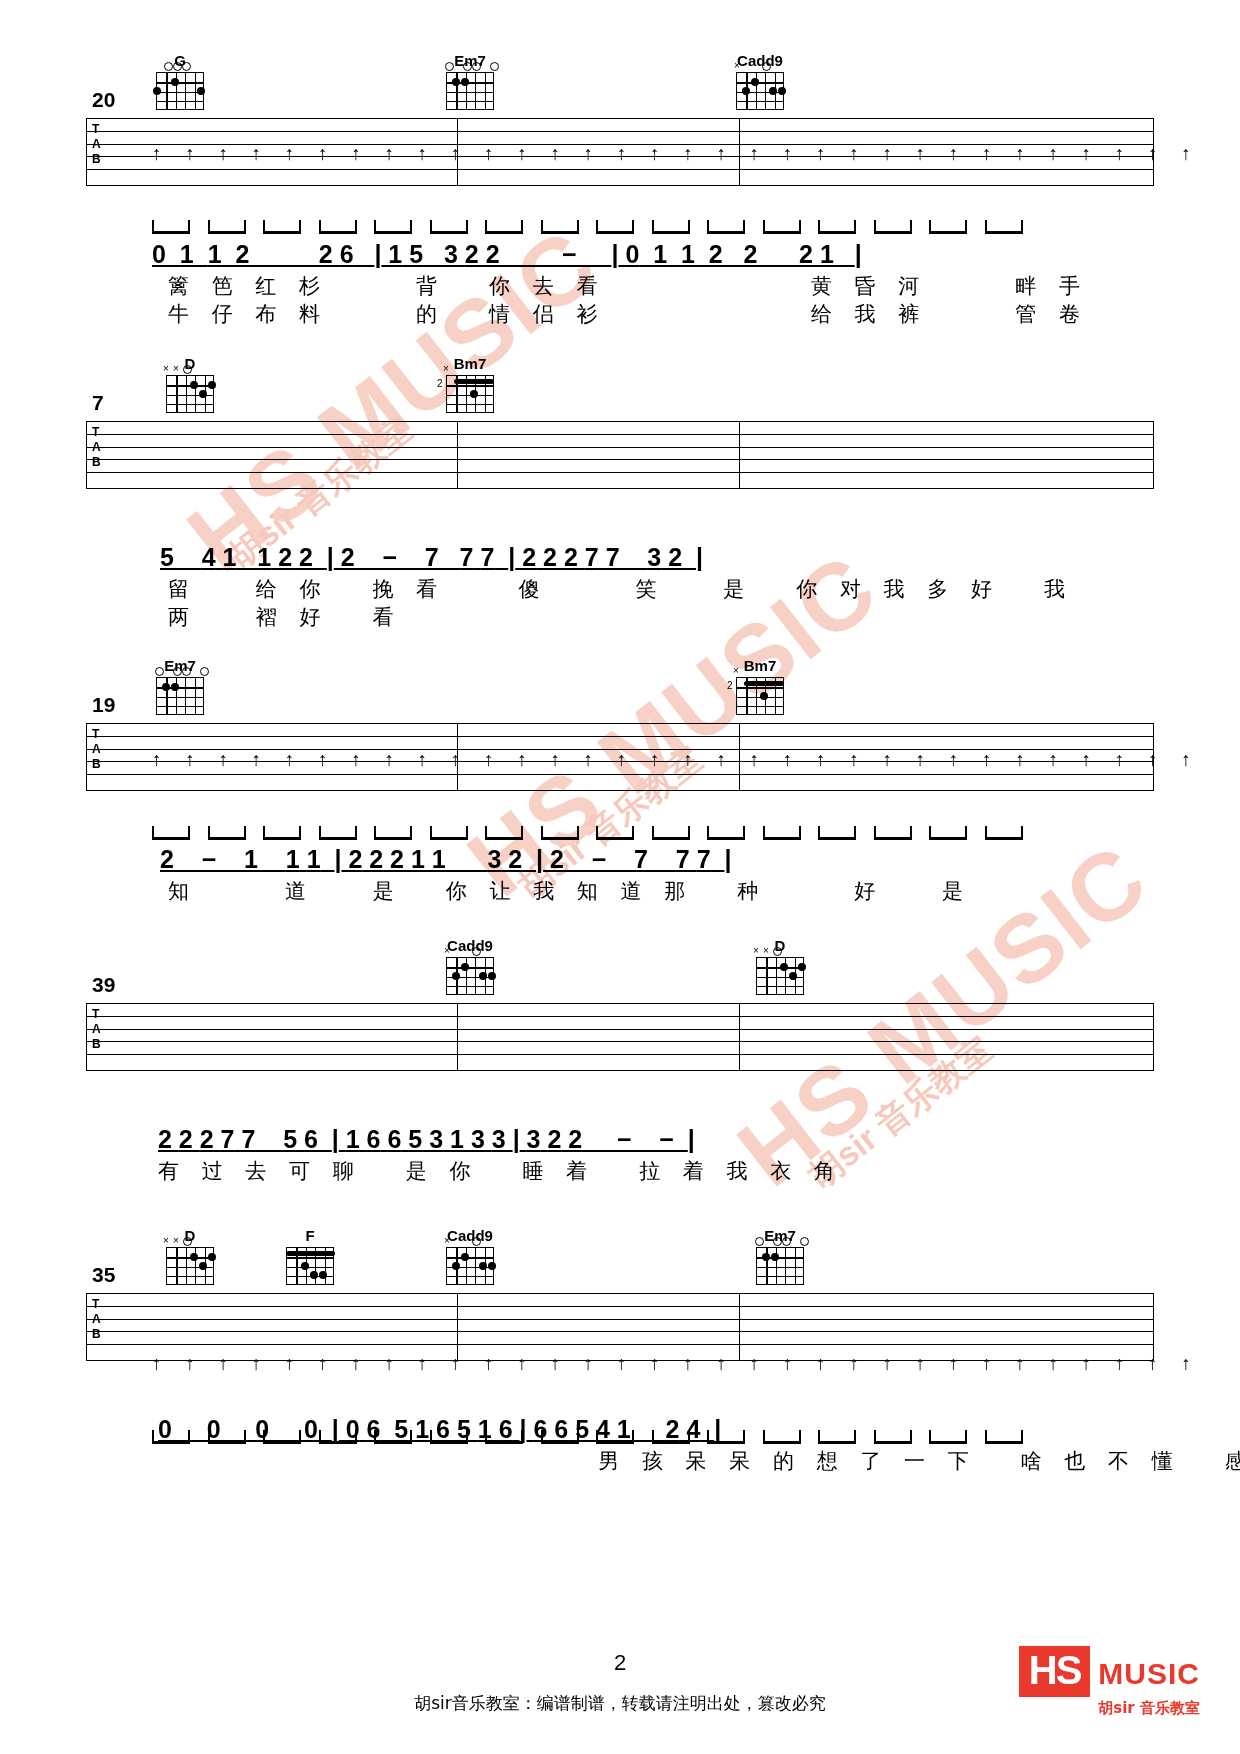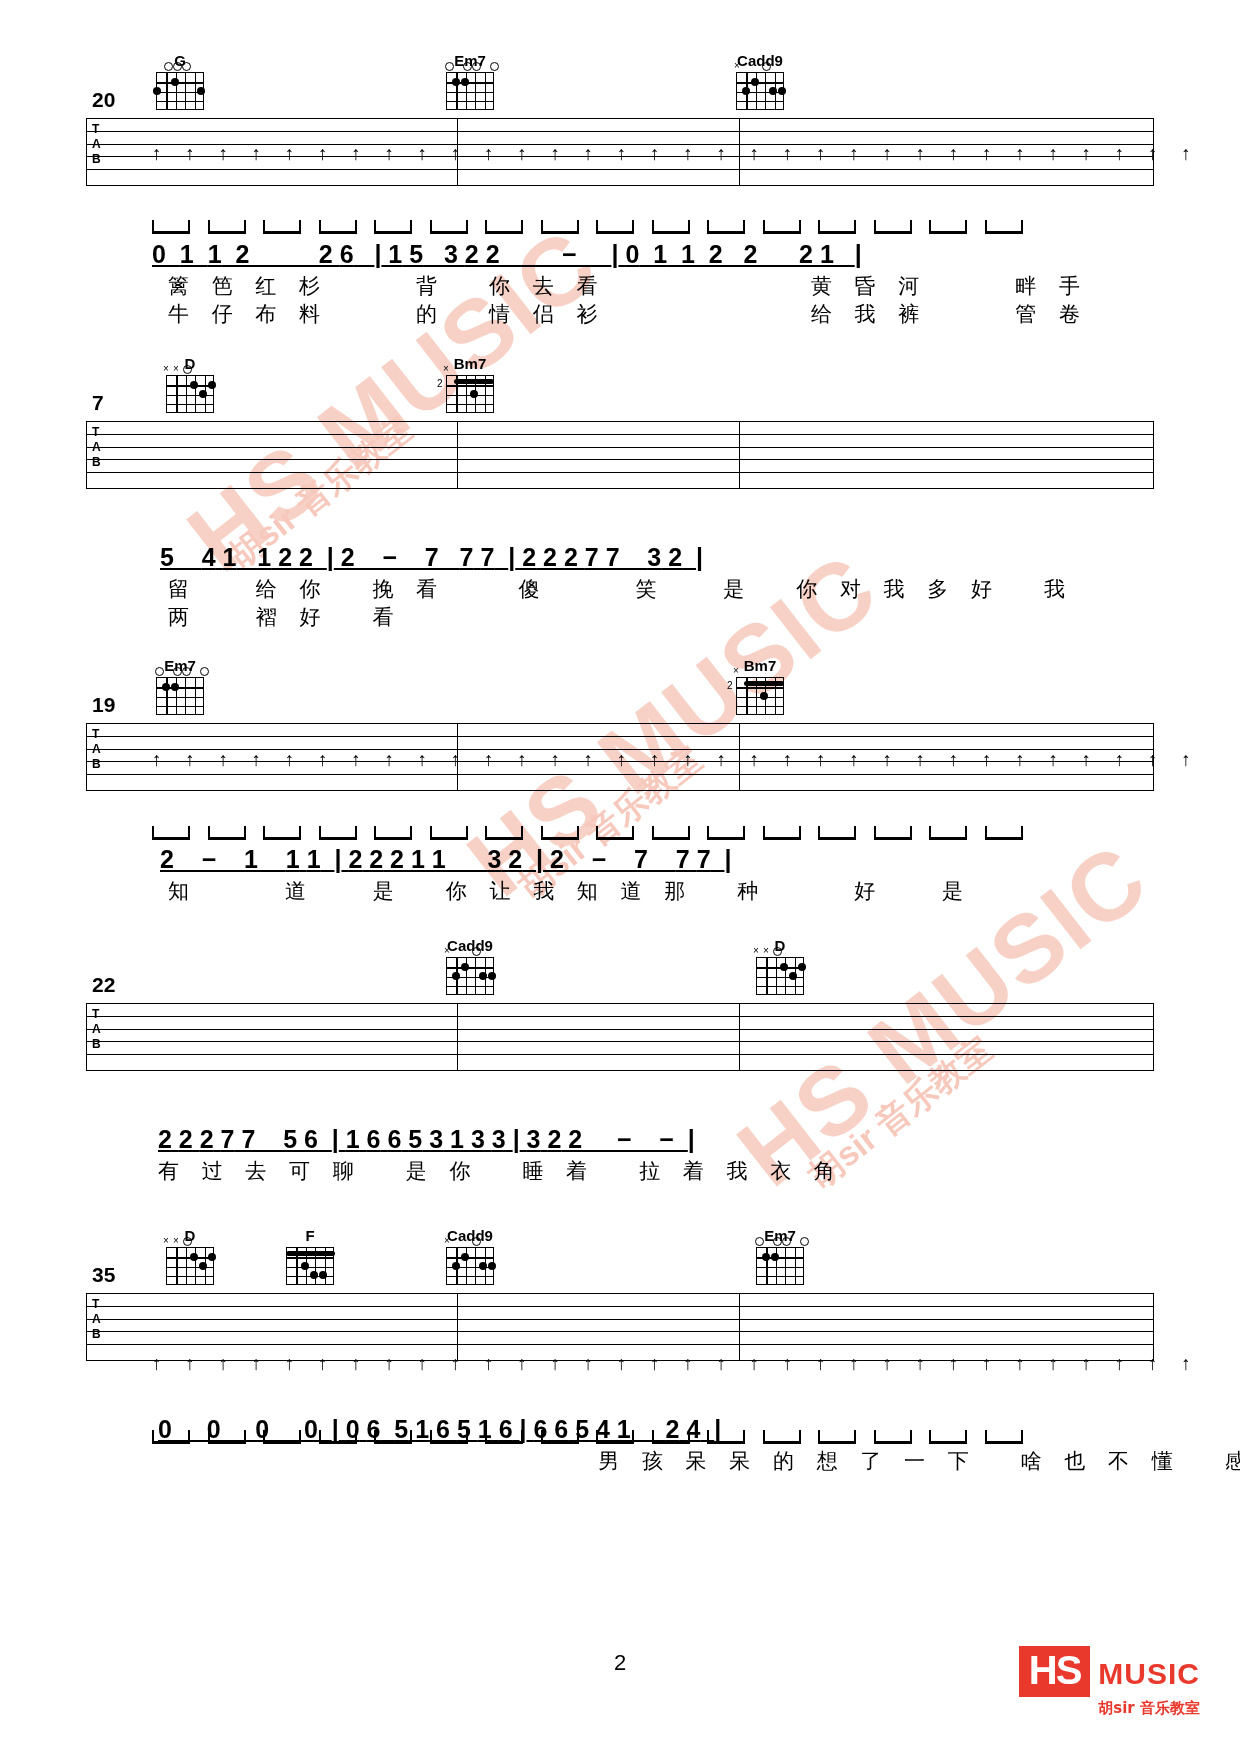--- a/index.html
+++ b/index.html
@@ -485,21 +485,21 @@
         <div class="beam" style="left: 984.5px; top: 786px; width: 38px;"></div>
         <div class="stem" style="left: 984.5px; top: 775px; height: 13px;"></div>
         <div class="stem" style="left: 1020.5px; top: 775px; height: 13px;"></div>
       </div>
 
     <div class="numrow" style="left:160px;top:190px;">2    −    1    <span class="ul">1</span> <span class="ul">1</span>  <span style="font-size:25px">|</span> <span class="ul">2</span> <span class="ul">2</span> <span class="ul">2</span> <span class="ul">1</span> 1      <span class="ul">3</span> <span class="ul">2</span>  <span style="font-size:25px">|</span> 2    −    7    <span class="ul">7</span> <span class="ul">7</span>  <span style="font-size:25px">|</span></div>
     <div class="lyricrow" style="left:168px;top:222px;letter-spacing:8px;">知      道    是   你 让 我 知 道 那   种      好    是</div>
   </div>
 
   <div class="system" style="top:935px;">
-    <div class="measure-no" style="left:92px;top:38px;">22</div>
+    <div class="measure-no" style="left:92px;top:38px;">39</div>
 
     <div class="chord" style="left:440px;top:22px;">
       <div class="cname">Cadd9</div>
       <div class="grid">
         <div class="v" style="left:9.4px"></div>
           <div class="v" style="left:18.8px"></div>
         <div class="v" style="left:28.2px"></div>
           <div class="v" style="left:37.6px"></div>
         <div class="h" style="top:9.4px"></div>
           <div class="h" style="top:18.8px"></div>
@@ -629,19 +629,20 @@
         <div class="bar" style="left:652px"></div>
     </div>
     <div class="tabletters" style="top:72px;">T<br>A<br>B</div>
     <div id="strums-5" style="position: absolute;"></div>
 
     <div class="numrow" style="left:158px;top:190px;">0     0     0     0  <span style="font-size:25px">|</span> <span class="ul">0</span> <span class="ul">6</span>  <span class="ul">5</span> <span class="ul">1</span> <span class="ul">6</span> <span class="ul">5</span> <span class="ul">1</span> <span class="ul">6</span> <span style="font-size:25px">|</span> <span class="ul">6</span> <span class="ul">6</span> <span class="ul">5</span> <span class="ul">4</span> 1     <span class="ul">2</span> <span class="ul">4</span>  <span style="font-size:25px">|</span></div>
     <div class="lyricrow" style="left:158px;top:222px;letter-spacing:8px;">                              男 孩 呆 呆 的 想 了 一 下   啥 也 不 懂   感 受</div>
   </div>
 
   <div class="footer-page" style="top:1650px;">2</div>
+  <div class="footer-note" style="top:1692px;">胡sir音乐教室：编谱制谱，转载请注明出处，篡改必究</div>
 
   <div class="logo">
     <span class="hs">HS</span><span class="mu">MUSIC</span>
     <div class="cn">胡sir 音乐教室</div>
   </div>
 
 </div>
 
 </body></html>

